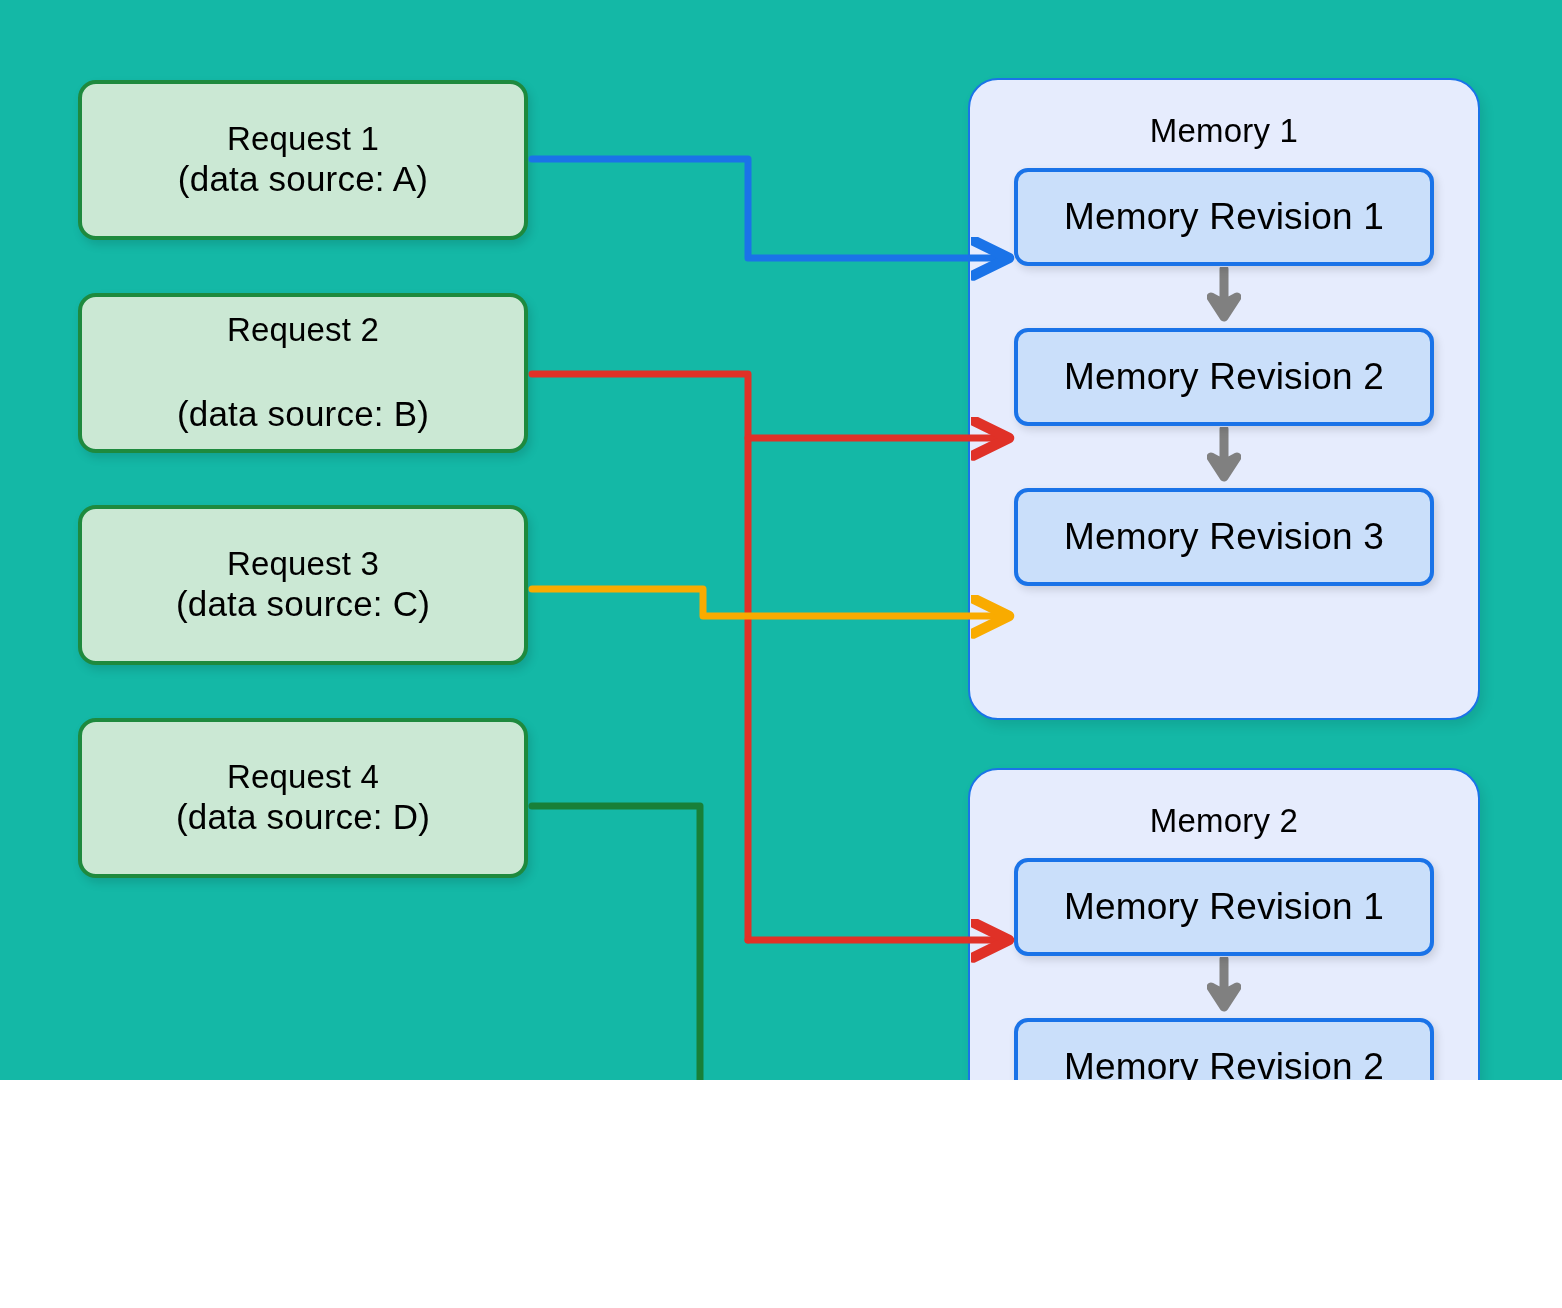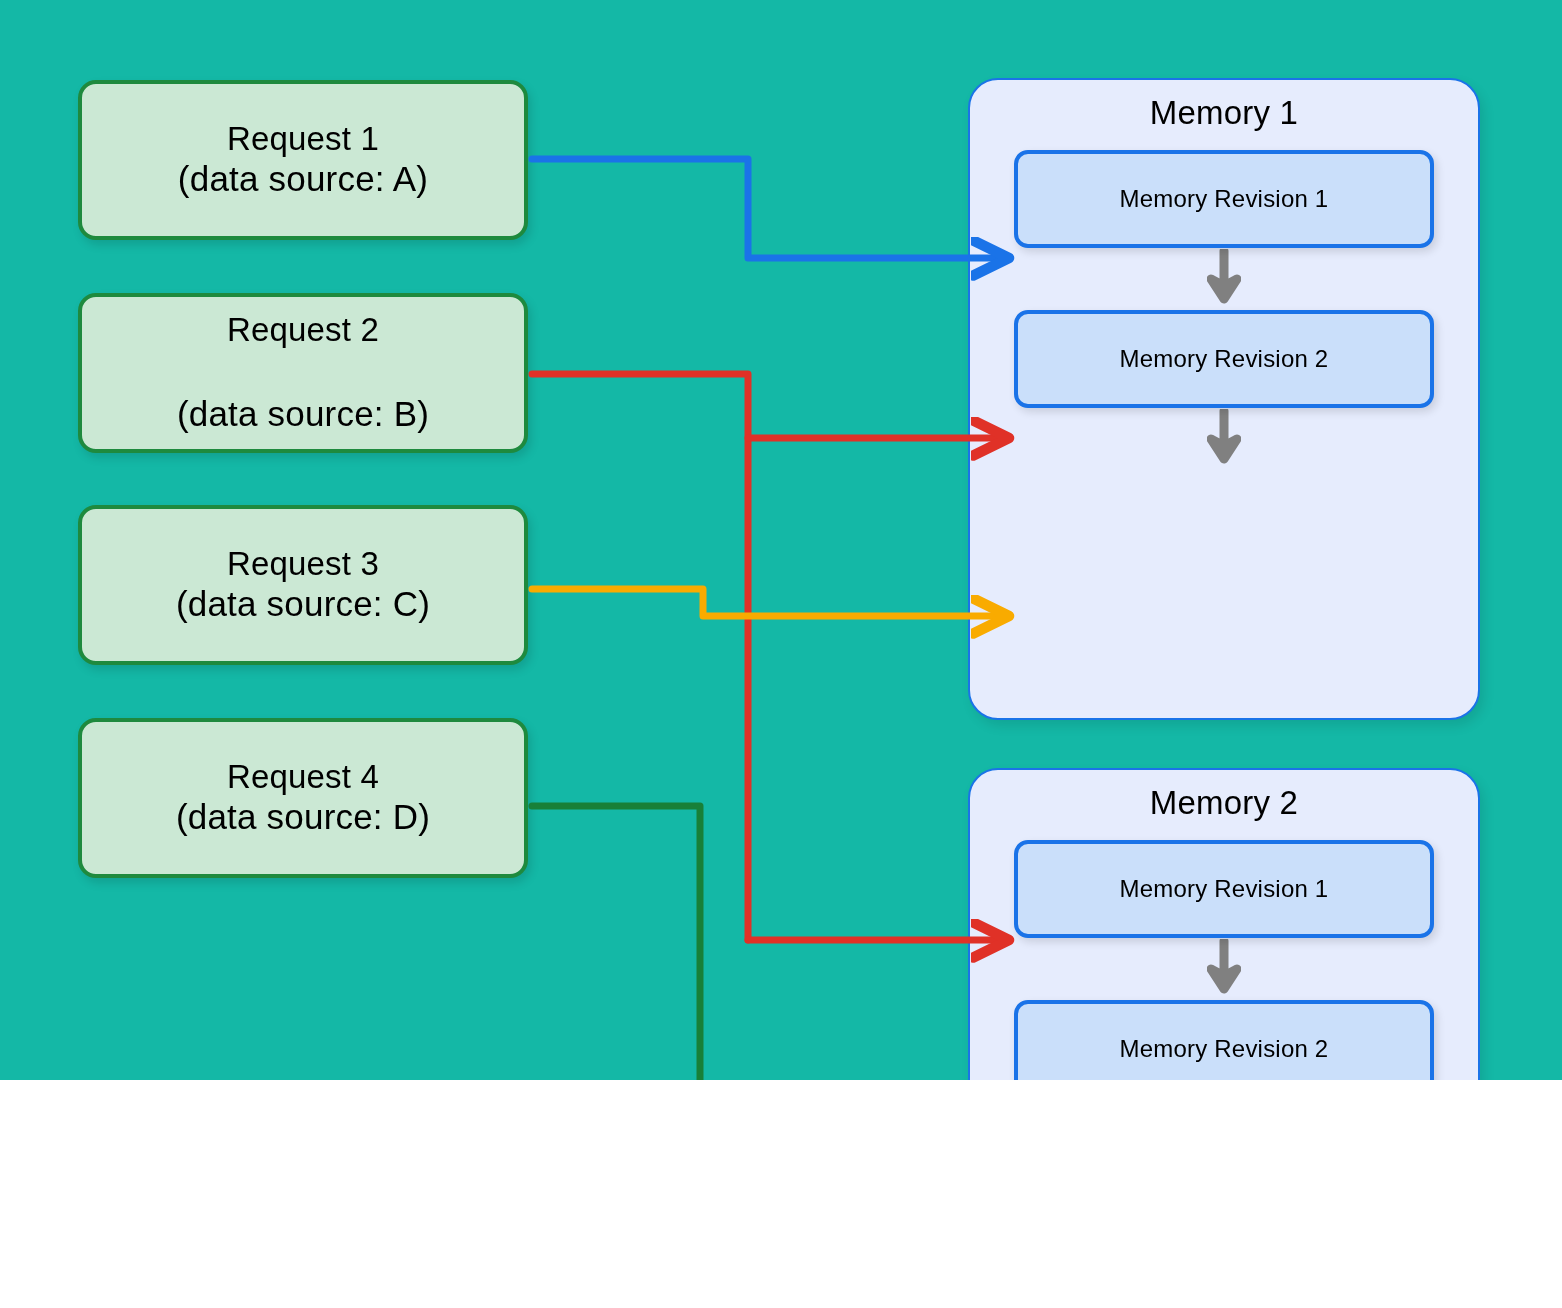--- a/index.html
+++ b/index.html
@@ -55,40 +55,40 @@
     box-sizing: border-box;
     background: #e6ecfd;
     border: 2.5px solid #1a73e8;
     border-radius: 30px;
     box-shadow: 4px 6px 12px rgba(0,0,0,0.10);
   }
   .memory-title {
     text-align: center;
     font-size: 33px;
     color: #000000;
-    margin-top: 14px;
+    margin-top: 32px;
     margin-bottom: 18px;
     letter-spacing: 0.2px;
   }
   .revision-box {
     position: relative;
     margin: 0 auto;
     width: 420px;
     height: 98px;
     box-sizing: border-box;
     background: #cadffa;
     border: 4px solid #1a73e8;
     border-radius: 14px;
     display: flex;
     align-items: center;
     justify-content: center;
     box-shadow: 3px 4px 9px rgba(0,0,0,0.13);
   }
   .revision-label {
-    font-size: 24px;
+    font-size: 37px;
     color: #000000;
     letter-spacing: 0.2px;
   }
   .rev-arrow-gap {
     height: 62px;
     display: flex;
     align-items: center;
     justify-content: center;
   }
   .panel-bottom-pad { height: 38px; }
@@ -147,20 +147,23 @@
     </div>
 
     <div class="rev-arrow-gap">
       <span>
         <svg width="34" height="56" viewBox="0 0 34 56">
           <path d="M17 2 L17 38 M17 50 L4 30 L17 37 L30 30 Z" fill="#808080" stroke="#808080" stroke-width="9" stroke-linejoin="round" stroke-linecap="round"></path>
         </svg>
       </span>
     </div>
 
+    <div class="revision-box">
+      <span class="revision-label">Memory Revision 3</span>
+    </div>
 
     <div class="panel-bottom-pad"></div>
   </div>
 
   <div class="memory-panel" style="top:768px; height:452px;">
     <div class="memory-title">Memory 2</div>
 
     <div class="revision-box">
       <span class="revision-label">Memory Revision 1</span>
     </div>

